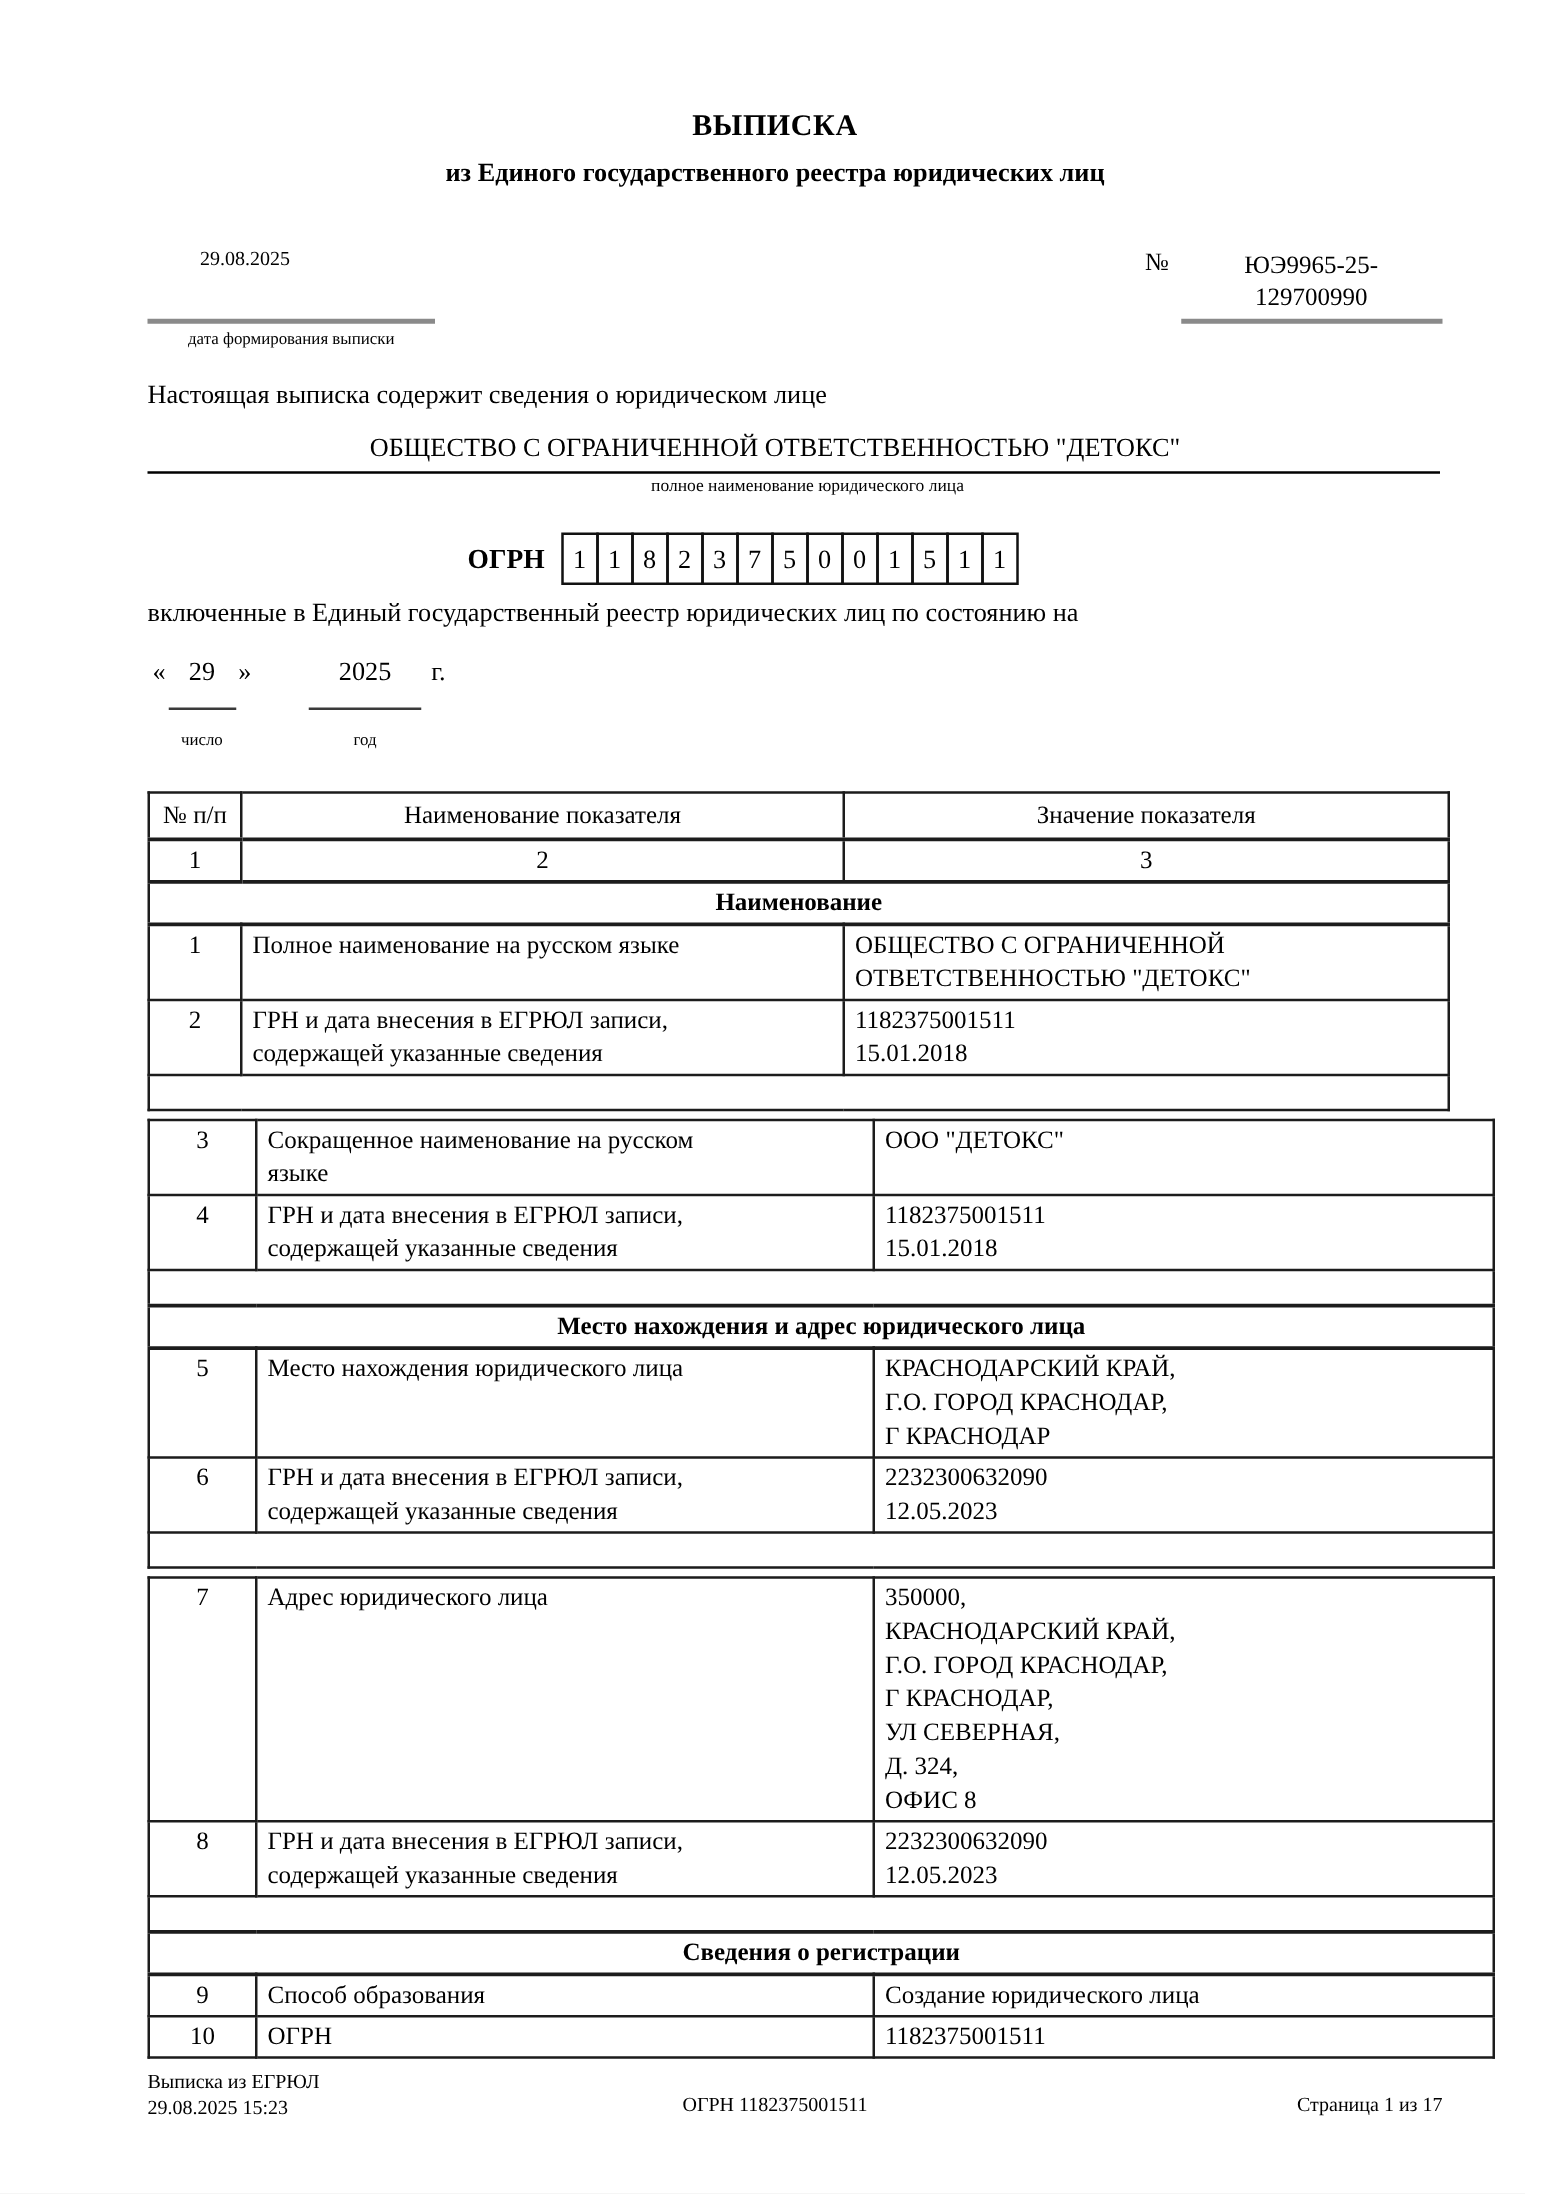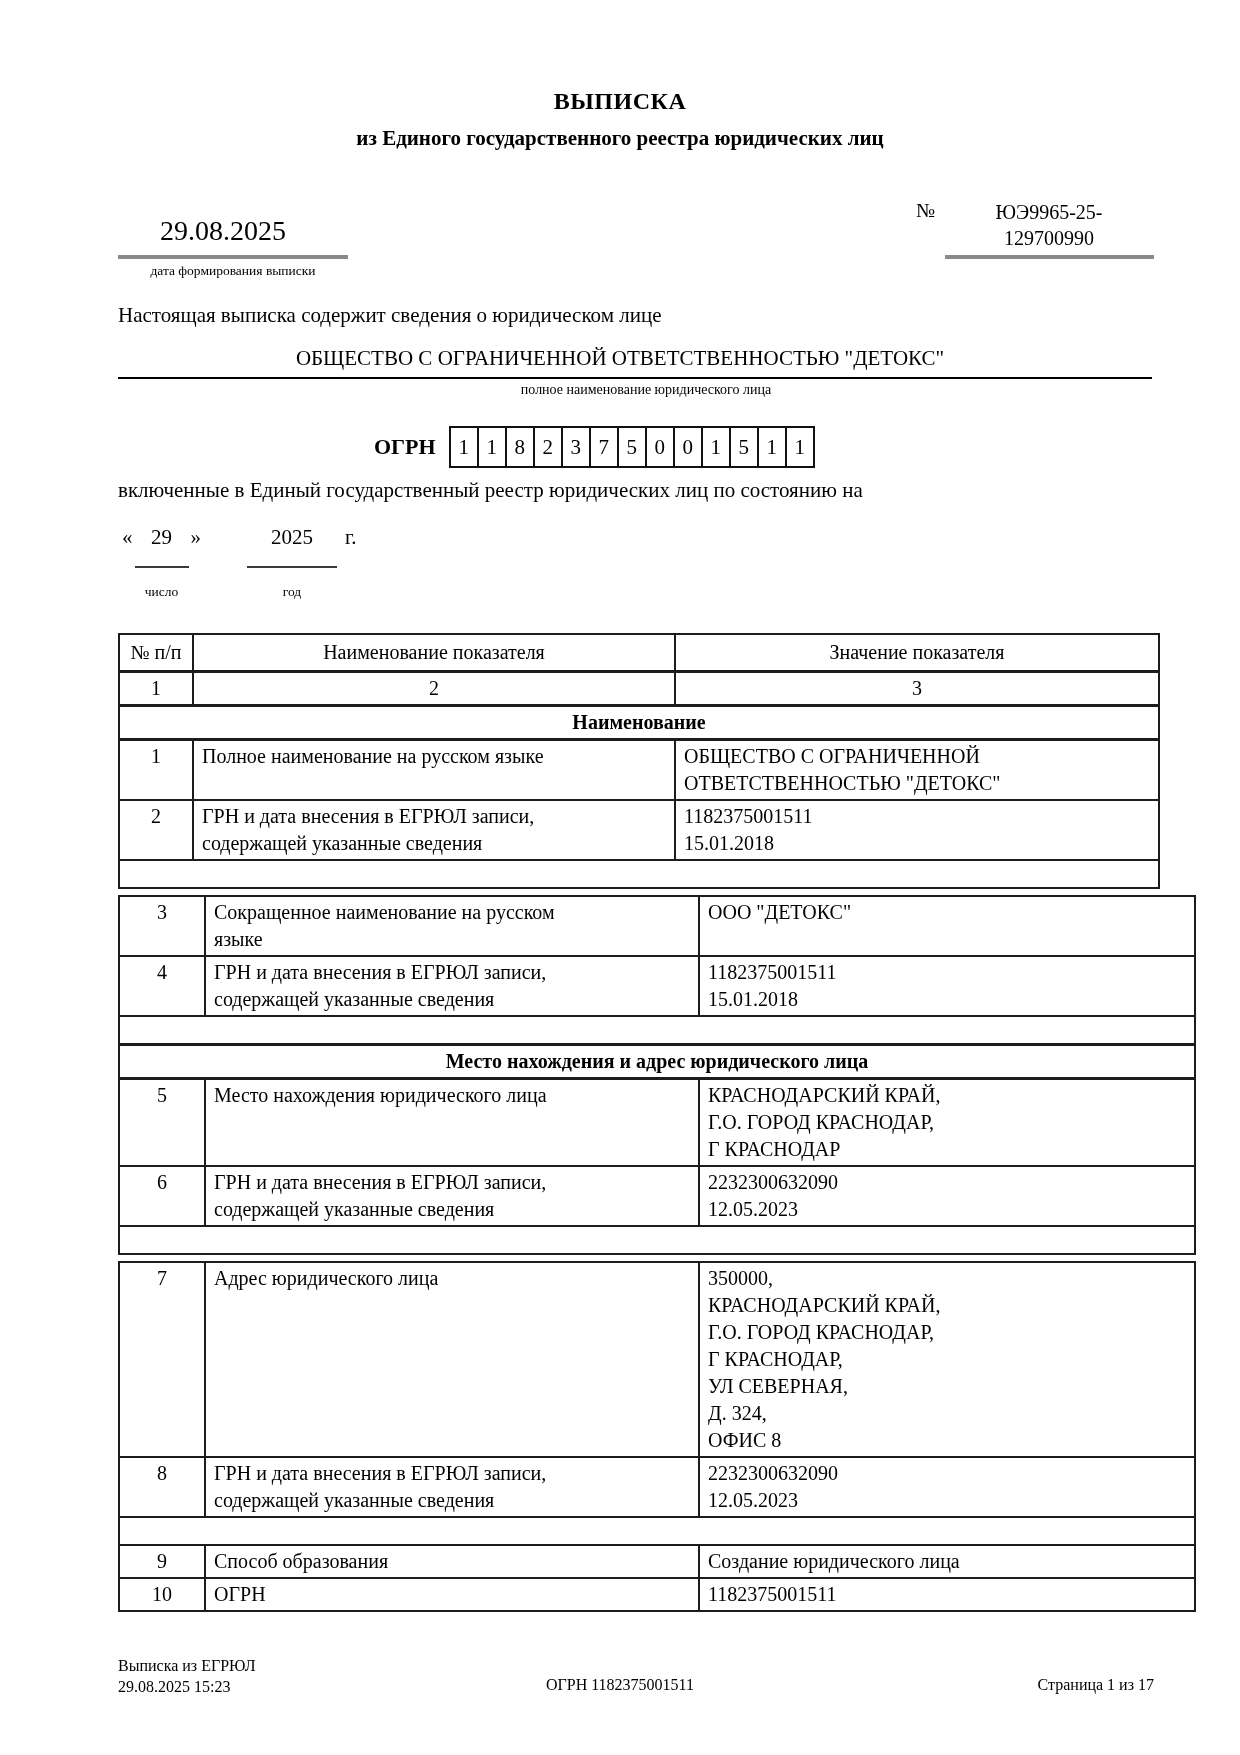--- a/index.html
+++ b/index.html
@@ -5,21 +5,21 @@
   html,body{margin:0;padding:0;background:#e8e8e8;}
   .page{
     position:relative;width:1240px;height:1755px;background:#ffffff;
     font-family:"Liberation Serif","DejaVu Serif",serif;color:#000;
     margin:0 auto;overflow:hidden;
   }
   .abs{position:absolute;}
   .center{text-align:center;}
   .title{left:0;width:1240px;top:88px;font-size:24px;font-weight:bold;letter-spacing:.5px;}
   .subtitle{left:0;width:1240px;top:126px;font-size:21px;font-weight:bold;}
-  .form-date{left:160px;top:215px;font-size:28px;font-family:Liberation Serif, serif;}
+  .form-date{left:160px;top:199px;font-size:16px;font-family:Liberation Serif, serif;}
   .num-sign{left:916px;top:199px;font-size:20px;}
   .num-value{left:958px;top:199px;width:182px;font-size:20px;line-height:26px;text-align:center;}
   .rule-gray{height:4px;background:#8a8a8a;}
   .rule-left{left:118px;top:255px;width:230px;}
   .rule-right{left:945px;top:255px;width:209px;}
   .small-caption{font-size:13.5px;}
   .date-caption{left:118px;top:263px;width:230px;}
   .lead{left:118px;top:303px;font-size:21px;}
   .company{left:0;width:1240px;top:346px;font-size:21px;}
   .company-rule{left:118px;top:377px;width:1034px;height:2px;background:#000;}
@@ -212,20 +212,23 @@
           <tr>
             <td class="c0">8</td>
             <td class="c1 pre">ГРН и дата внесения в ЕГРЮЛ записи,
 содержащей указанные сведения</td>
             <td class="c2 pre">2232300632090
 12.05.2023</td>
           </tr>
           <tr class="spacer-row">
             <td class="" colspan="3"></td>
           </tr>
+          <tr class="section-row">
+            <td class="" colspan="3">Сведения о регистрации</td>
+          </tr>
           <tr>
             <td class="c0">9</td>
             <td class="c1 pre">Способ образования</td>
             <td class="c2 pre">Создание юридического лица</td>
           </tr>
           <tr>
             <td class="c0">10</td>
             <td class="c1 pre">ОГРН</td>
             <td class="c2 pre">1182375001511</td>
           </tr>

